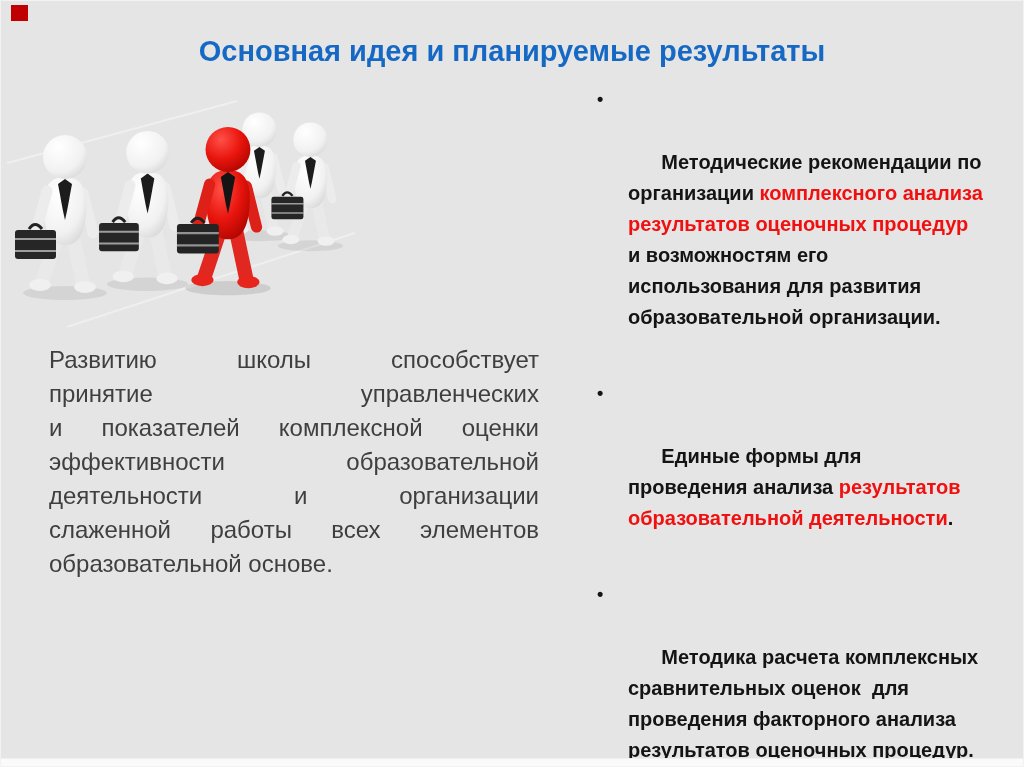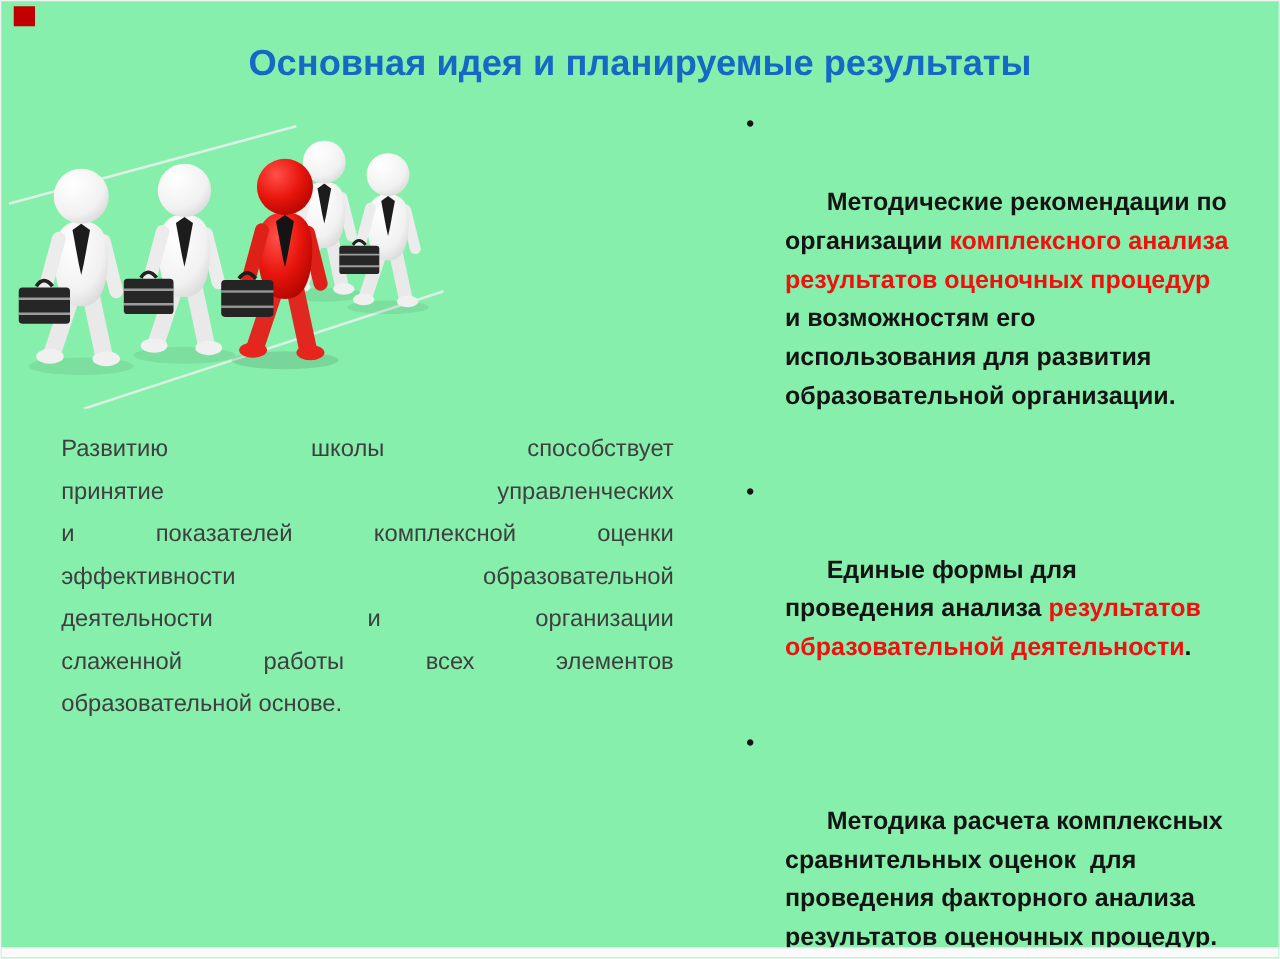--- a/index.html
+++ b/index.html
@@ -1,31 +1,31 @@
 <!DOCTYPE html>
 <html><head>
 <meta charset="utf-8">
 <style>
   html,body{margin:0;padding:0;background:#ffffff;}
   .slide{
-    position:relative;width:1024px;height:767px;background:#86efac;
+    position:relative;width:1024px;height:767px;background:#e5e5e5;
     font-family:"Liberation Sans",sans-serif;overflow:hidden;
     border:1px solid #f2f2f2;box-sizing:border-box;
   }
   .corner-square{
     position:absolute;left:10px;top:4px;width:17px;height:16px;background:#C00000;
   }
   .slide-title{
     position:absolute;top:34px;left:0;width:100%;text-align:center;
     font-weight:bold;font-size:29px;color:#1568C4;
   }
   .illustration{position:absolute;left:6px;top:92px;width:348px;height:234px;}
   .paragraph{
     position:absolute;left:48px;top:342px;width:490px;
-    font-size:19px;line-height:34px;color:#3F3F3F;
+    font-size:24px;line-height:34px;color:#3F3F3F;
   }
   .p-line{text-align:justify;text-align-last:justify;}
   .p-line.last{text-align-last:left;}
   .bullets{
     position:absolute;left:593px;top:84px;width:392px;
     margin:0;padding:0;list-style:none;
     font-size:20px;line-height:31px;font-weight:bold;color:#141414;
   }
   .bullets li{position:relative;padding-left:34px;margin:0 0 15px 0;white-space:pre-wrap;}
   .bullets .marker{position:absolute;left:3px;top:-1px;font-size:18px;}

